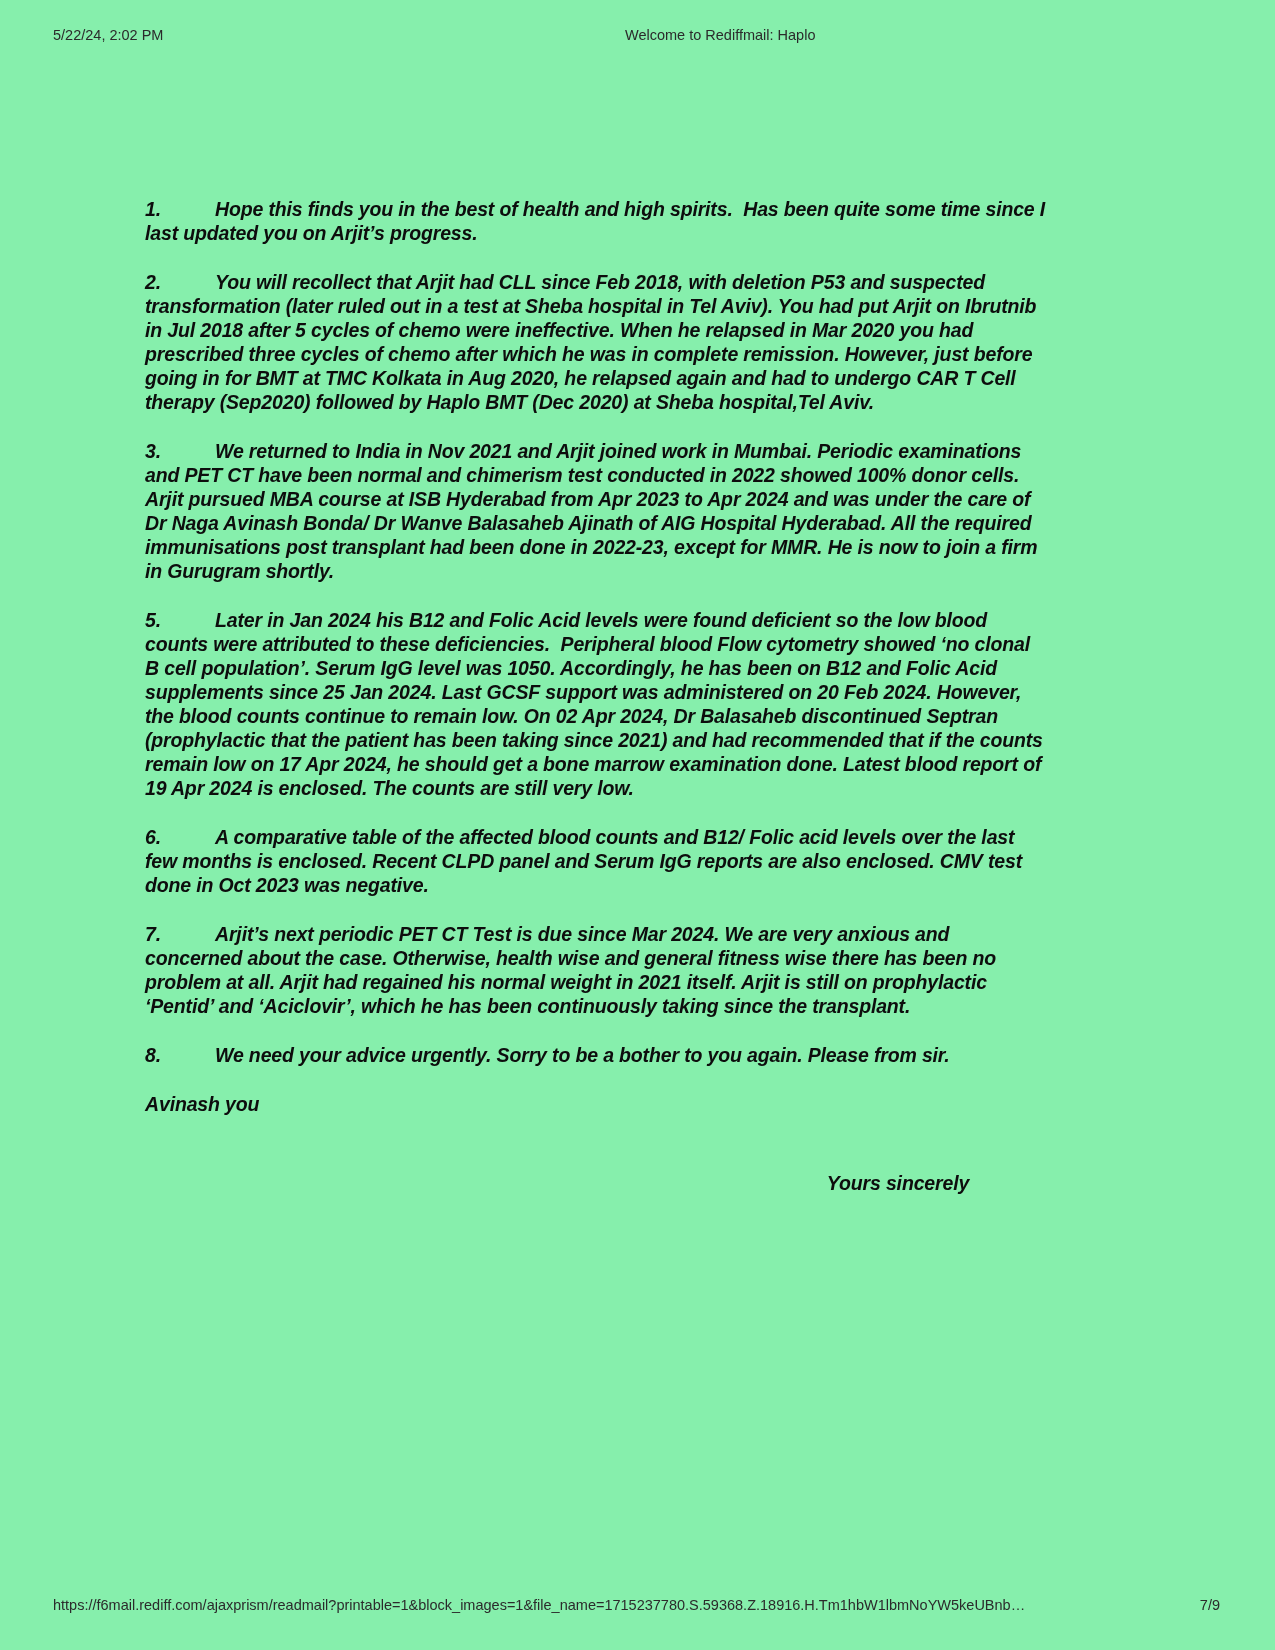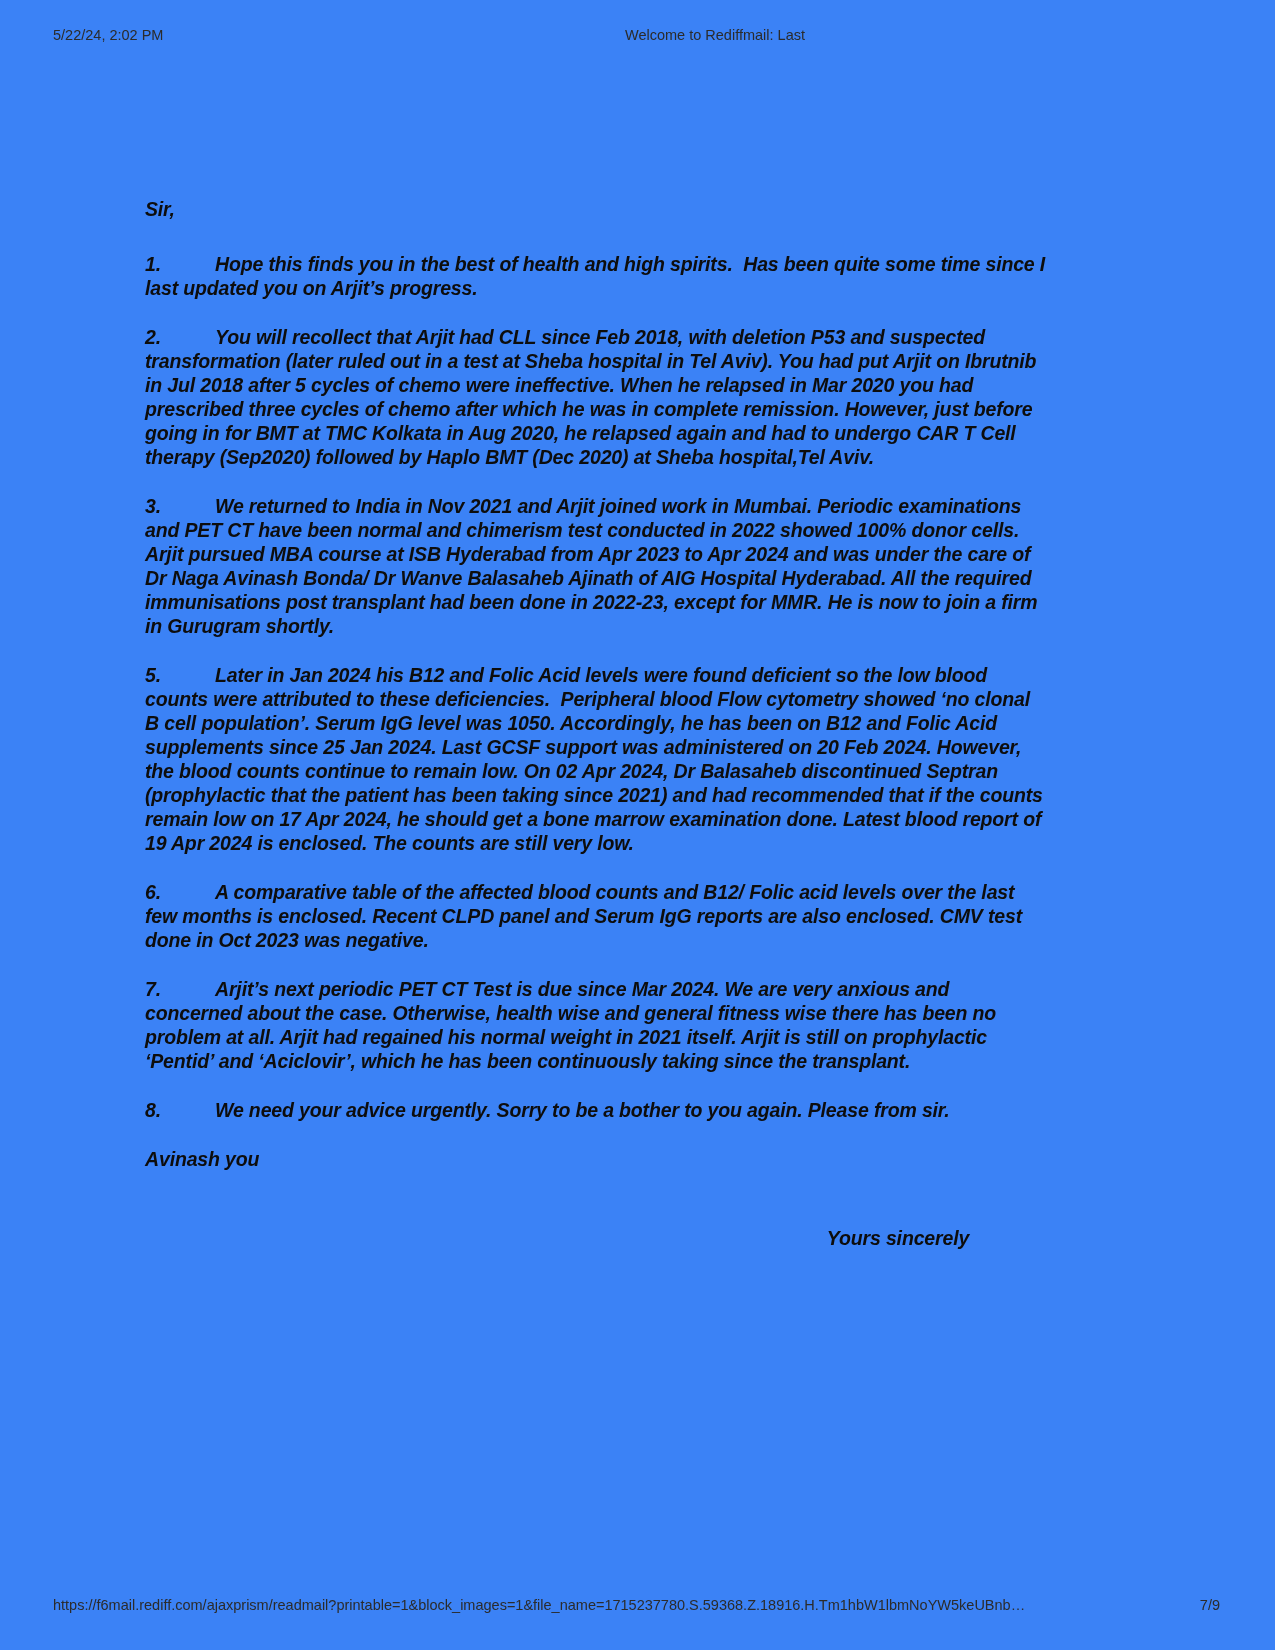--- a/index.html
+++ b/index.html
@@ -1,20 +1,20 @@
 <!DOCTYPE html>
 <html><head>
 <meta charset="utf-8">
 <style>
   html,body{margin:0;padding:0;background:#ffffff;}
   .page{
     position:relative;
     width:1275px;
     height:1650px;
-    background:#3b82f6;
+    background:#86efac;
     color:#000;
     font-family:"Liberation Sans", sans-serif;
     overflow:hidden;
   }
   .print-meta{
     position:absolute;
     font-size:14.5px;
     line-height:18px;
     color:#2b2b2b;
     font-weight:normal;
@@ -44,25 +44,24 @@
   .signature{margin-left:603px;margin-top:55px;text-align:center;}
   .signature p{margin:0 0 25px 0;}
   .signature .sig-line{white-space:pre-wrap;}
 </style>
 </head>
 <body>
 
 <div class="page">
 
   <div class="print-meta header-date">5/22/24, 2:02 PM</div>
-  <div class="print-meta header-title">Welcome to Rediffmail: Last</div>
+  <div class="print-meta header-title">Welcome to Rediffmail: Haplo</div>
 
   <div class="letter">
 
-    <p class="salutation">Sir,</p>
 
     <p><span class="para-num">1.</span><span class="para-text">Hope this finds you in the best of health and high spirits.  Has been quite some time since I last updated you on Arjit’s progress.</span></p>
 
     <p><span class="para-num">2.</span><span class="para-text">You will recollect that Arjit had CLL since Feb 2018, with deletion P53 and suspected transformation (later ruled out in a test at Sheba hospital in Tel Aviv). You had put Arjit on Ibrutnib in Jul 2018 after 5 cycles of chemo were ineffective. When he relapsed in Mar 2020 you had prescribed three cycles of chemo after which he was in complete remission. However, just before going in for BMT at TMC Kolkata in Aug 2020, he relapsed again and had to undergo CAR T Cell therapy (Sep2020) followed by Haplo BMT (Dec 2020) at Sheba hospital,Tel Aviv.</span></p>
 
     <p><span class="para-num">3.</span><span class="para-text">We returned to India in Nov 2021 and Arjit joined work in Mumbai. Periodic examinations and PET CT have been normal and chimerism test conducted in 2022 showed 100% donor cells. Arjit pursued MBA course at ISB Hyderabad from Apr 2023 to Apr 2024 and was under the care of Dr Naga Avinash Bonda/ Dr Wanve Balasaheb Ajinath of AIG Hospital Hyderabad. All the required immunisations post transplant had been done in 2022-23, except for MMR. He is now to join a firm in Gurugram shortly.</span></p>
 
 
     <p><span class="para-num">5.</span><span class="para-text">Later in Jan 2024 his B12 and Folic Acid levels were found deficient so the low blood counts were attributed to these deficiencies.  Peripheral blood Flow cytometry showed ‘no clonal B cell population’. Serum IgG level was 1050. Accordingly, he has been on B12 and Folic Acid supplements since 25 Jan 2024. Last GCSF support was administered on 20 Feb 2024. However, the blood counts continue to remain low. On 02 Apr 2024, Dr Balasaheb discontinued Septran (prophylactic that the patient has been taking since 2021) and had recommended that if the counts remain low on 17 Apr 2024, he should get a bone marrow examination done. Latest blood report of 19 Apr 2024 is enclosed. The counts are still very low.</span></p>
 

